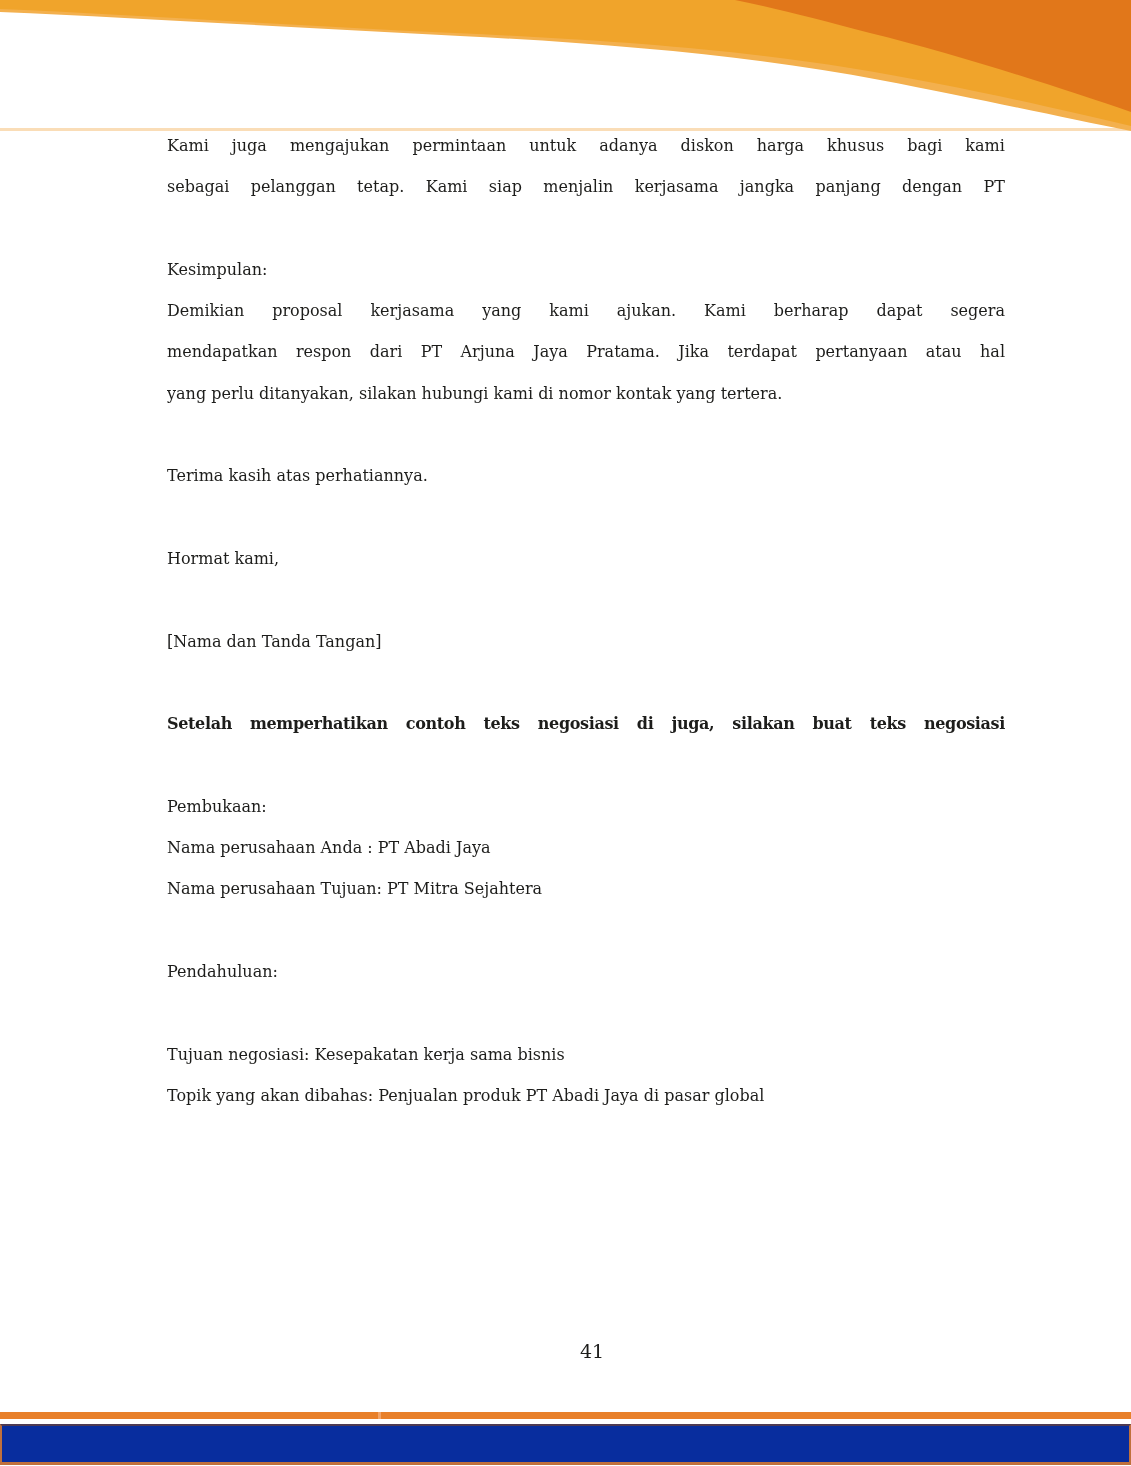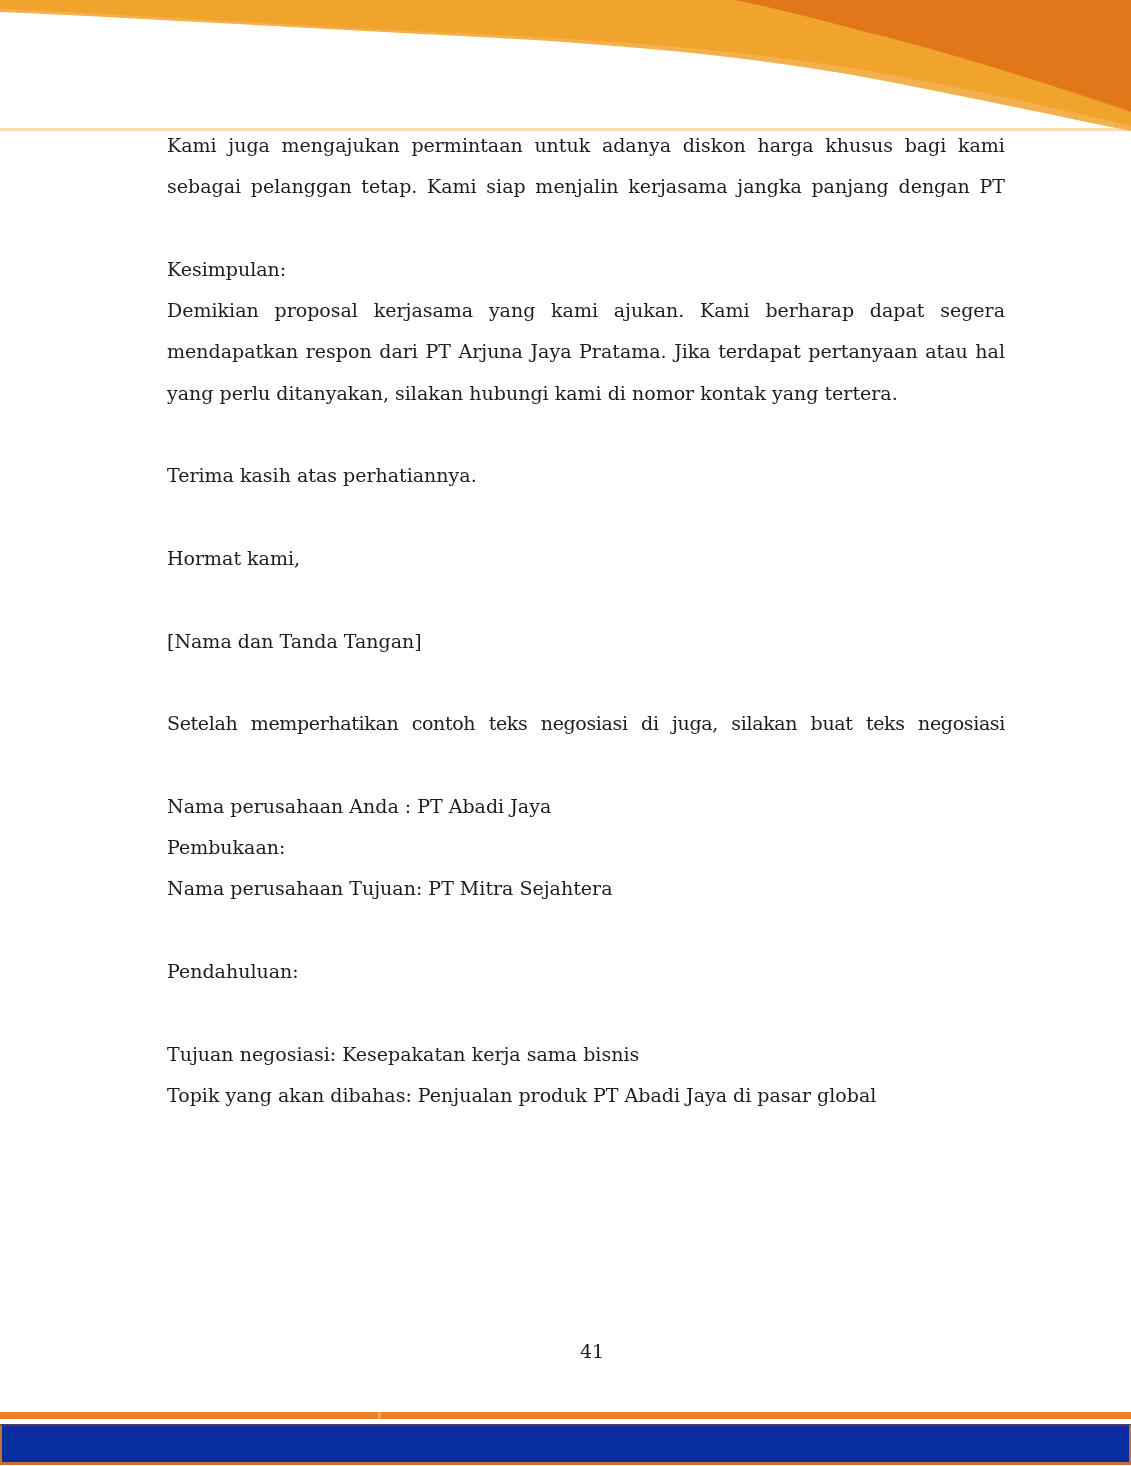--- a/index.html
+++ b/index.html
@@ -22,26 +22,26 @@
   }
   .sw-light { fill: #F3B04E; }
   .sw-mid   { fill: #F0A42B; }
   .sw-dark  { fill: #E1771A; }
   
   .content {
     position: absolute; top: 125px; left: 167px; width: 838px; z-index: 2;
   }
   .line {
     height: 41.3px; line-height: 41.3px;
-    font-size: 19px;
+    font-size: 16px;
     white-space: nowrap; overflow: hidden; align-items: flex-end;
   }
   .line.justify { display: flex; justify-content: space-between; }
   .line.justify span { flex: 0 0 auto; }
-  .line.bold { font-weight: normal; letter-spacing: -0.35px; }
+  .line.bold { font-weight: bold; letter-spacing: -0.35px; }
   
   .page-number {
     position: absolute; top: 1331px; left: 173px; width: 838px;
     height: 41.3px; line-height: 41.3px;
     font-size: 19px; text-align: center; z-index: 2;
   }
   
   .footer-orange-bar {
     position: absolute; top: 1412px; left: 0; width: 1131px; height: 7px;
     background: #E8802A; z-index: 2;
@@ -140,22 +140,22 @@
       <span>teks</span>
       <span>negosiasi</span>
       <span>di</span>
       <span>juga,</span>
       <span>silakan</span>
       <span>buat</span>
       <span>teks</span>
       <span>negosiasi</span>
     </div>
     <div class="line spacer"></div>
+    <div class="line">Pembukaan:</div>
     <div class="line">Nama perusahaan Anda : PT Abadi Jaya</div>
-    <div class="line">Pembukaan:</div>
     <div class="line">Nama perusahaan Tujuan: PT Mitra Sejahtera</div>
     <div class="line spacer"></div>
     <div class="line">Pendahuluan:</div>
     <div class="line spacer"></div>
     <div class="line">Tujuan negosiasi: Kesepakatan kerja sama bisnis</div>
     <div class="line">Topik yang akan dibahas: Penjualan produk PT Abadi Jaya di pasar global</div>
   </main>
 
 <div class="page-number">41</div>
 

